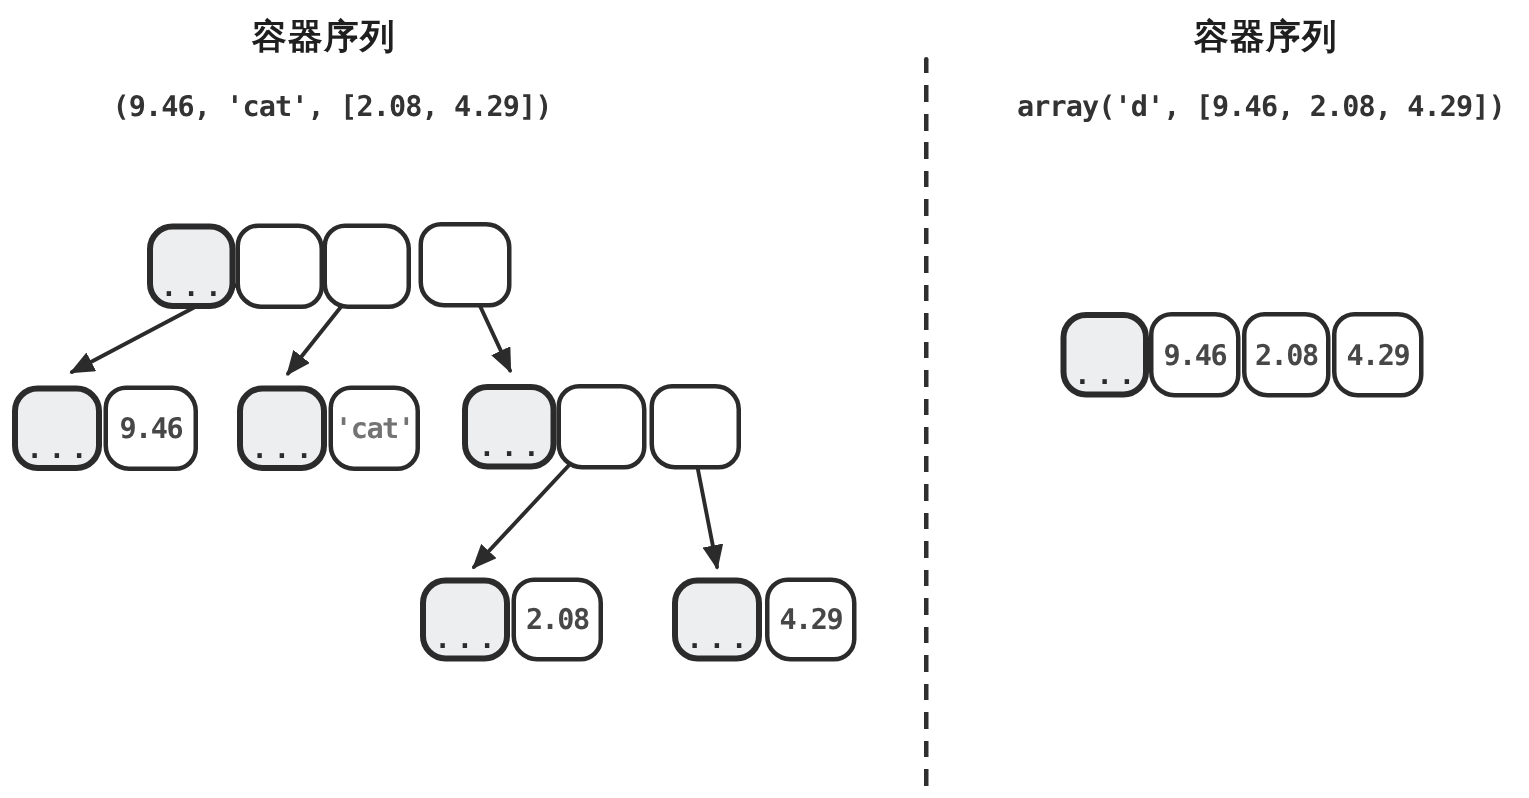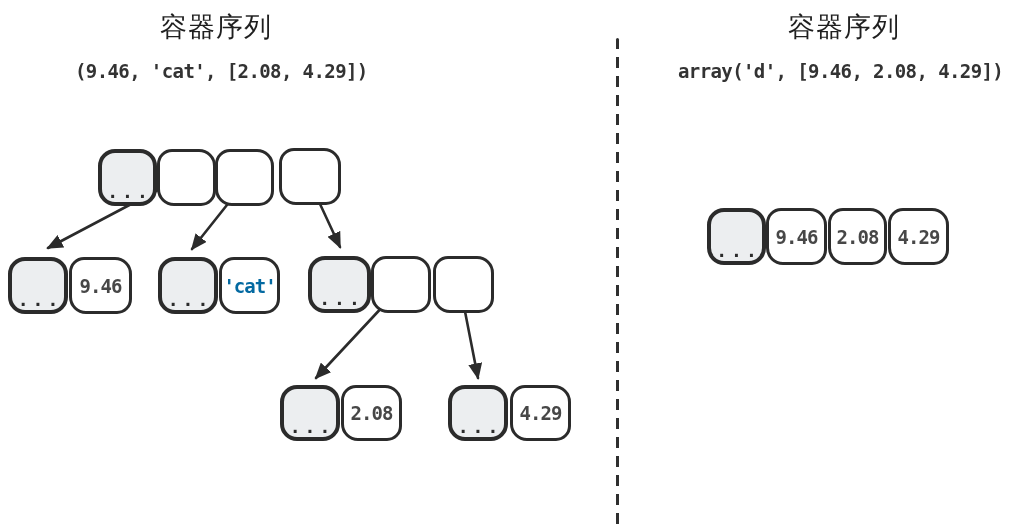--- a/index.html
+++ b/index.html
@@ -3,21 +3,21 @@
 <meta charset="utf-8">
 <style>
   html,body{margin:0;padding:0;background:#ffffff;}
   #stage{
     position:relative;width:1019px;height:532px;background:#ffffff;overflow:hidden;
     font-family:"DejaVu Sans Mono","Liberation Mono",monospace;
   }
   .title{
     position:absolute;top:9px;transform:translateX(-50%);
     font-family:"Liberation Serif","DejaVu Serif",serif;
-    font-size:27px;font-weight:400;color:#1f1f1f;white-space:nowrap;letter-spacing:1px;text-align:right;
+    font-size:23px;font-weight:700;color:#1f1f1f;white-space:nowrap;letter-spacing:1px;text-align:right;
   }
   #title-left{left:216px;}
   #title-right{left:844px;}
   .code{
     position:absolute;top:60px;
     font-family:"DejaVu Sans Mono","Liberation Mono",monospace;
     font-size:19px;font-weight:bold;color:#333333;white-space:pre;letter-spacing:-0.6px;
   }
   #code-left{left:75px;}
   #code-right{left:678px;}
@@ -79,21 +79,21 @@
       <div class="box header" style="left: 8px; top: 257px; width: 60px; height: 57px; background: rgb(236, 238, 240); border-color: rgb(43, 43, 43);">
         <span class="dots">...</span>
       </div>
       <div class="box cell" style="left: 69px; top: 257px; width: 63px; height: 57px; background: rgb(255, 255, 255); border-color: rgb(43, 43, 43);">
         <span class="val" style="color: rgb(71, 71, 71);">9.46</span>
       </div>
       <div class="box header" style="left: 158px; top: 257px; width: 60px; height: 57px; background: rgb(236, 238, 240); border-color: rgb(43, 43, 43);">
         <span class="dots">...</span>
       </div>
       <div class="box cell" style="left: 219px; top: 257px; width: 61px; height: 57px; background: rgb(255, 255, 255); border-color: rgb(43, 43, 43);">
-        <span class="val" style="color: #0369a1;">'cat'</span>
+        <span class="val" style="color: #737373;">'cat'</span>
       </div>
       <div class="box header" style="left: 308px; top: 256px; width: 63px; height: 57px; background: rgb(236, 238, 240); border-color: rgb(43, 43, 43);">
         <span class="dots">...</span>
       </div>
       <div class="box cell" style="left: 371px; top: 256px; width: 60px; height: 57px; background: rgb(255, 255, 255); border-color: rgb(43, 43, 43);"></div>
       <div class="box cell" style="left: 433px; top: 256px; width: 61px; height: 57px; background: rgb(255, 255, 255); border-color: rgb(43, 43, 43);"></div>
       <div class="box header" style="left: 280px; top: 385px; width: 60px; height: 56px; background: rgb(236, 238, 240); border-color: rgb(43, 43, 43);">
         <span class="dots">...</span>
       </div>
       <div class="box cell" style="left: 341px; top: 385px; width: 61px; height: 56px; background: rgb(255, 255, 255); border-color: rgb(43, 43, 43);">

